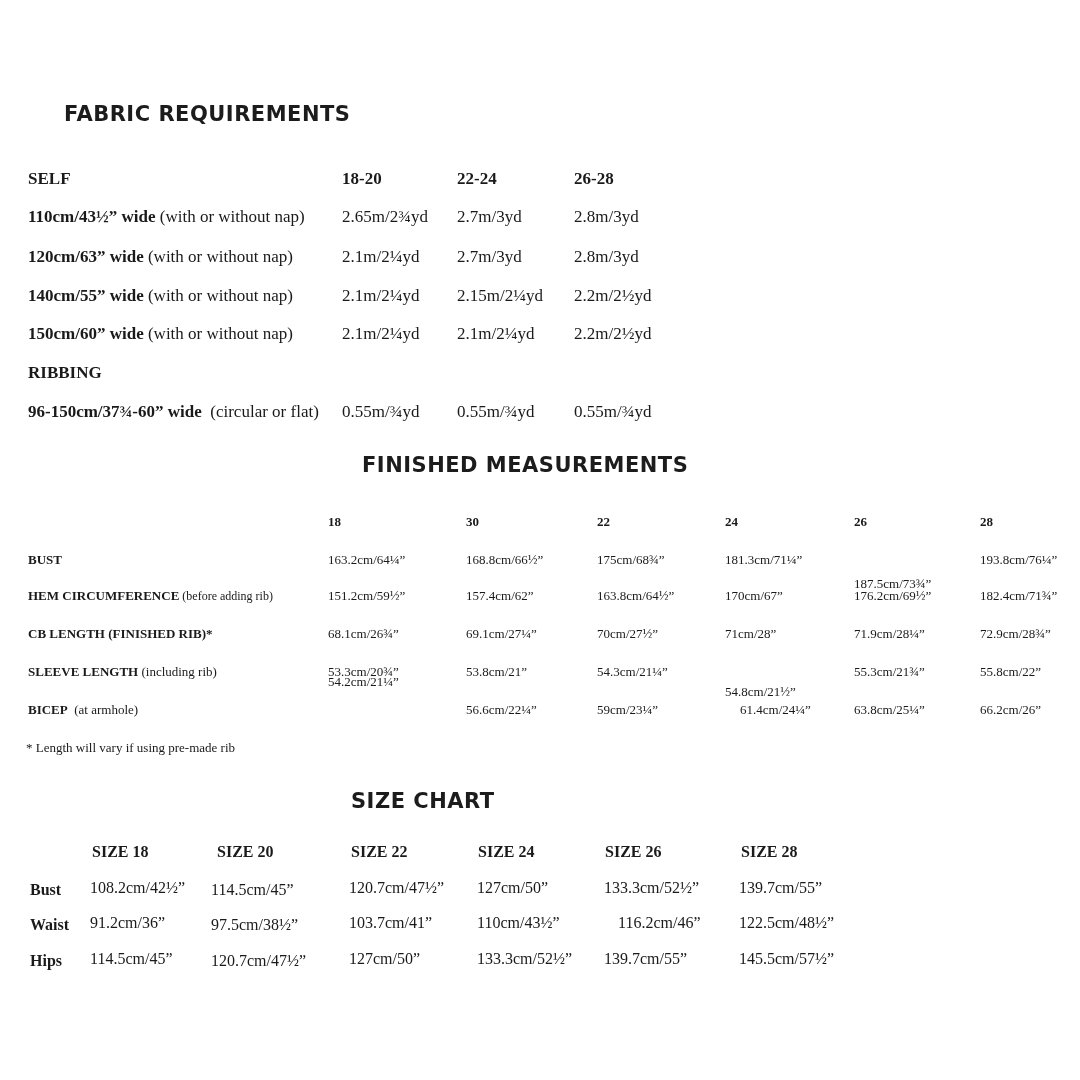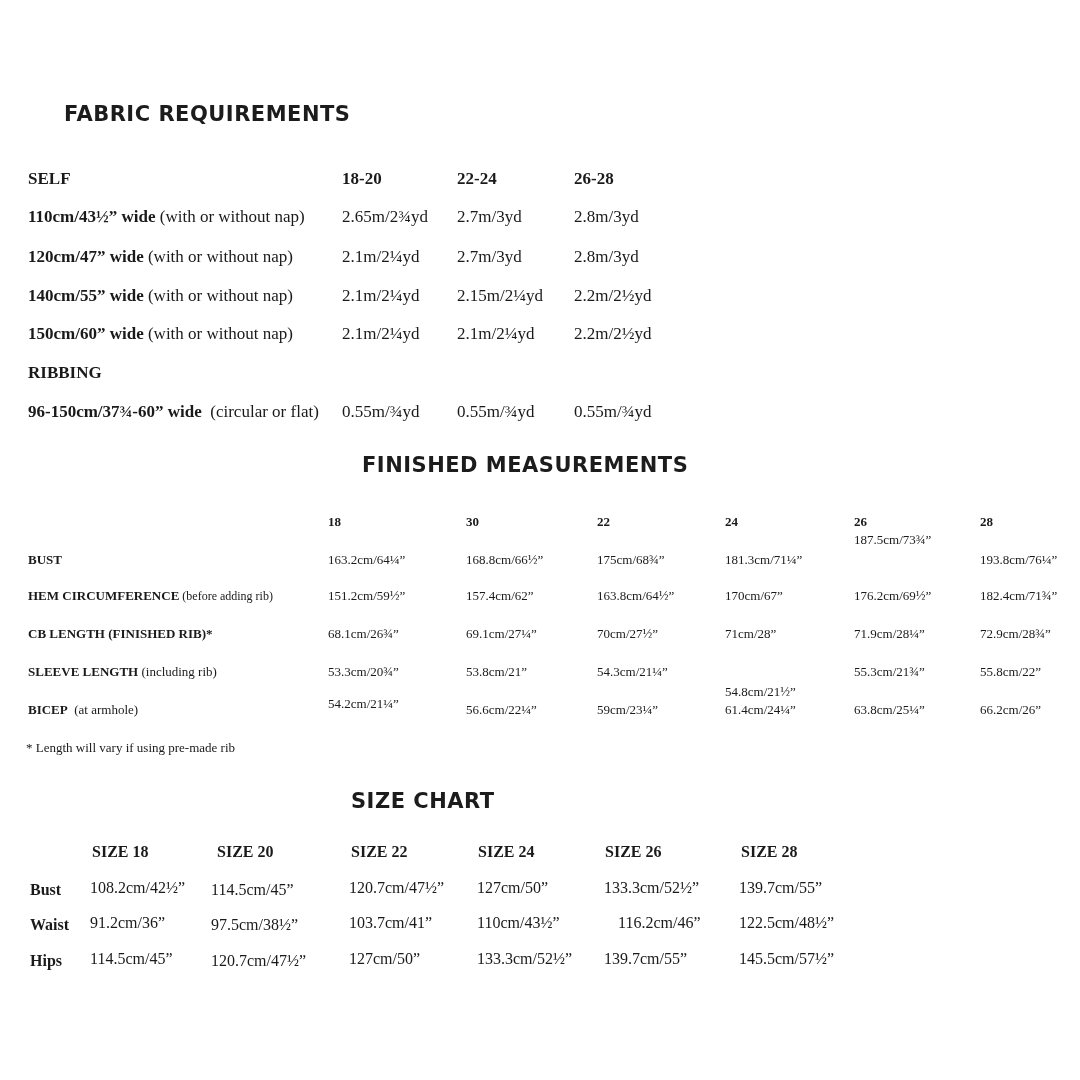--- a/index.html
+++ b/index.html
@@ -21,21 +21,21 @@
   <div class="cell fab b" style="left:28px; top:169px;">SELF</div>
   <div class="cell fab b" style="left:342px; top:169px;">18-20</div>
   <div class="cell fab b" style="left:457px; top:169px;">22-24</div>
   <div class="cell fab b" style="left:574px; top:169px;">26-28</div>
 
   <div class="cell fab" style="left:28px; top:207px;"><span class="b">110cm/43½” wide</span><span class="n"> (with or without nap)</span></div>
   <div class="cell fab" style="left:342px; top:207px;">2.65m/2¾yd</div>
   <div class="cell fab" style="left:457px; top:207px;">2.7m/3yd</div>
   <div class="cell fab" style="left:574px; top:207px;">2.8m/3yd</div>
 
-  <div class="cell fab" style="left:28px; top:247px;"><span class="b">120cm/47” wide</span><span class="n"> (with or without nap)</span></div>
+  <div class="cell fab" style="left:28px; top:247px;"><span class="b">120cm/63” wide</span><span class="n"> (with or without nap)</span></div>
   <div class="cell fab" style="left:342px; top:247px;">2.1m/2¼yd</div>
   <div class="cell fab" style="left:457px; top:247px;">2.7m/3yd</div>
   <div class="cell fab" style="left:574px; top:247px;">2.8m/3yd</div>
 
   <div class="cell fab" style="left:28px; top:286px;"><span class="b">140cm/55” wide</span><span class="n"> (with or without nap)</span></div>
   <div class="cell fab" style="left:342px; top:286px;">2.1m/2¼yd</div>
   <div class="cell fab" style="left:457px; top:286px;">2.15m/2¼yd</div>
   <div class="cell fab" style="left:574px; top:286px;">2.2m/2½yd</div>
 
   <div class="cell fab" style="left:28px; top:324px;"><span class="b">150cm/60” wide</span><span class="n"> (with or without nap)</span></div>
@@ -59,21 +59,21 @@
   <div class="cell fin b" style="left:597px; top:514px;">22</div>
   <div class="cell fin b" style="left:725px; top:514px;">24</div>
   <div class="cell fin b" style="left:854px; top:514px;">26</div>
   <div class="cell fin b" style="left:980px; top:514px;">28</div>
 
   <div class="cell fin" style="left:28px; top:552px;"><span class="b">BUST</span><span class="n" style="white-space:pre;"></span></div>
   <div class="cell fin" style="left:328px; top:552px;">163.2cm/64¼”</div>
   <div class="cell fin" style="left:466px; top:552px;">168.8cm/66½”</div>
   <div class="cell fin" style="left:597px; top:552px;">175cm/68¾”</div>
   <div class="cell fin" style="left:725px; top:552px;">181.3cm/71¼”</div>
-  <div class="cell fin" style="left:854px; top:532px;">187.5cm/73¾”</div>
+  <div class="cell fin" style="left:854px; top:576px;">187.5cm/73¾”</div>
   <div class="cell fin" style="left:980px; top:552px;">193.8cm/76¼”</div>
 
   <div class="cell fin" style="left:28px; top:588px;"><span class="b">HEM CIRCUMFERENCE</span><span class="n" style="font-size:12px; white-space:pre;"> (before adding rib)</span></div>
   <div class="cell fin" style="left:328px; top:588px;">151.2cm/59½”</div>
   <div class="cell fin" style="left:466px; top:588px;">157.4cm/62”</div>
   <div class="cell fin" style="left:597px; top:588px;">163.8cm/64½”</div>
   <div class="cell fin" style="left:725px; top:588px;">170cm/67”</div>
   <div class="cell fin" style="left:854px; top:588px;">176.2cm/69½”</div>
   <div class="cell fin" style="left:980px; top:588px;text-align:center;">182.4cm/71¾”</div>
 
@@ -87,24 +87,24 @@
 
   <div class="cell fin" style="left:28px; top:664px;"><span class="b">SLEEVE LENGTH</span><span class="n" style="white-space:pre;"> (including rib)</span></div>
   <div class="cell fin" style="left:328px; top:664px;">53.3cm/20¾”</div>
   <div class="cell fin" style="left:466px; top:664px;">53.8cm/21”</div>
   <div class="cell fin" style="left:597px; top:664px;">54.3cm/21¼”</div>
   <div class="cell fin" style="left:725px; top:664px;margin-top:20px;">54.8cm/21½”</div>
   <div class="cell fin" style="left:854px; top:664px;">55.3cm/21¾”</div>
   <div class="cell fin" style="left:980px; top:664px;">55.8cm/22”</div>
 
   <div class="cell fin" style="left:28px; top:702px;"><span class="b">BICEP</span><span class="n" style="white-space:pre;">  (at armhole)</span></div>
-  <div class="cell fin" style="left:328px; top:696px;">54.2cm/21¼”</div>
+  <div class="cell fin" style="left:328px; top:674px;">54.2cm/21¼”</div>
   <div class="cell fin" style="left:466px; top:702px;">56.6cm/22¼”</div>
   <div class="cell fin" style="left:597px; top:702px;">59cm/23¼”</div>
-  <div class="cell fin" style="left:725px; top:702px;">61.4cm/24¼”</div>
+  <div class="cell fin" style="left:740px; top:702px;">61.4cm/24¼”</div>
   <div class="cell fin" style="left:854px; top:702px;">63.8cm/25¼”</div>
   <div class="cell fin" style="left:980px; top:702px;">66.2cm/26”</div>
 
   <div class="cell fin" style="left:26px; top:740px;">* Length will vary if using pre-made rib</div>
 </div>
 
 <div>
   <div class="heading" style="left:351px; top:789px;">SIZE CHART</div>
 
   <div class="cell sz b" style="left:92px; top:843px;">SIZE 18</div>

